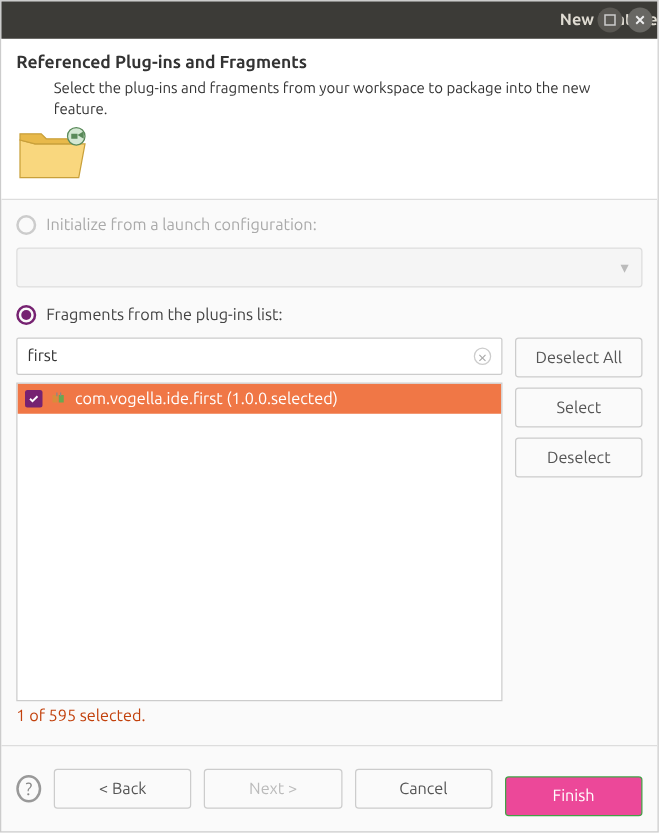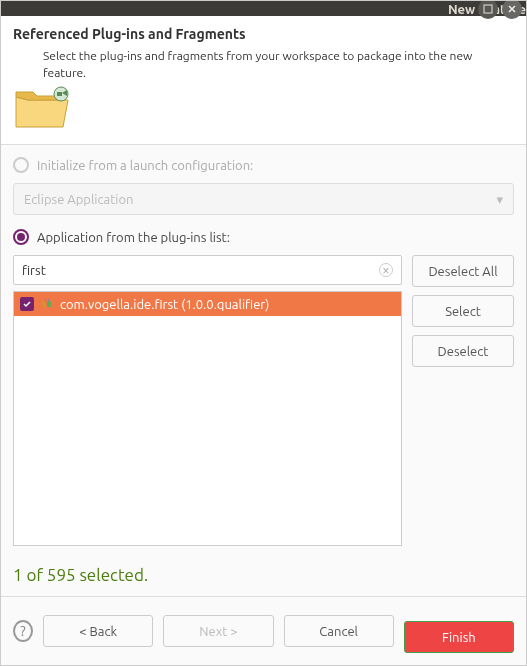--- a/index.html
+++ b/index.html
@@ -41,27 +41,27 @@
     .clear-btn { color: #aaa; cursor: pointer; font-size: 14px; border: 1px solid #ccc; border-radius: 50%; width: 14px; height: 14px; display: flex; align-items: center; justify-content: center; line-height: 1; }
     
     .list { border: 1px solid #ccc; background: #fff; height: 255px; overflow: auto; }
     .list-item { background: #f07746; color: #fff; height: 24px; display: flex; align-items: center; padding: 0 6px; gap: 6px; font-size: 13px; }
     .checkbox { width: 14px; height: 14px; background: #762271; border-radius: 2px; display: flex; align-items: center; justify-content: center; flex-shrink: 0; }
     .checkbox svg { width: 10px; height: 10px; }
     .plugin-icon { width: 14px; height: 14px; flex-shrink: 0; }
     
     .side-btn { width: 102px; height: 32px; border: 1px solid #ccc; background: #fafafa; color: #555; font-size: 13px; border-radius: 3px; cursor: pointer; }
     
-    .status { font-size: 17px; color: #4d7c0f; margin-top: 19px; }
+    .status { font-size: 13px; color: #c2410c; margin-top: 5px; }
     
     .footer { border-top: 1px solid #ddd; padding: 12px; display: flex; align-items: center; gap: 10px; }
     .help-btn { width: 22px; height: 22px; border: 2px solid #999; border-radius: 50%; display: flex; align-items: center; justify-content: center; color: #888; font-size: 14px; cursor: pointer; margin-right: auto; }
     .nav-btn { width: 123px; height: 32px; border: 1px solid #ccc; background: #fafafa; color: #555; font-size: 13px; border-radius: 3px; cursor: pointer; }
     .nav-btn.disabled { color: #bbb; }
-    .nav-btn.primary { background: #ef4444; color: #fff; border-color: #43a047; margin-top: 12px; }
+    .nav-btn.primary { background: #ec4899; color: #fff; border-color: #43a047; margin-top: 12px; }
   </style>
 </head>
 <body>
 
 <div class="titlebar">
   <span class="title">New Feature</span>
   <div class="titlebar-buttons">
     <div class="tb-btn tb-max">
       <svg viewBox="0 0 10 10">
           <rect x="1" y="1" width="8" height="8" fill="none" stroke="#ccc" stroke-width="1.2"></rect>
@@ -92,27 +92,26 @@
 </div>
 
 <div class="content">
 
   <div class="radio-row">
     <div class="radio disabled"></div>
     <span class="radio-label disabled">Initialize from a launch configuration:</span>
   </div>
 
   <div class="combo">
-    <span>Eclipse Application</span>
     <span class="combo-arrow">▾</span>
   </div>
 
   <div class="radio-row">
     <div class="radio selected"></div>
-    <span class="radio-label">Application from the plug-ins list:</span>
+    <span class="radio-label">Fragments from the plug-ins list:</span>
   </div>
 
   <div class="plugins-row">
     <div class="plugins-left">
       <div class="filter-box">
         <input class="filter-input" value="first" style="">
         <span class="clear-btn">×</span>
       </div>
       <div class="list">
         <div class="list-item">
@@ -122,21 +121,21 @@
               </svg>
           </div>
           <span class="plugin-icon">
             <svg viewBox="0 0 14 14">
                 <rect x="2" y="4" width="4" height="6" fill="#d98c3a"></rect>
                 <rect x="7" y="4" width="4" height="6" fill="#6aa84f"></rect>
                 <rect x="5" y="2" width="1" height="3" fill="#888"></rect>
                 <rect x="8" y="2" width="1" height="3" fill="#888"></rect>
               </svg>
           </span>
-          <span>com.vogella.ide.first (1.0.0.qualifier)</span>
+          <span>com.vogella.ide.first (1.0.0.selected)</span>
         </div>
       </div>
       <div class="status">1 of 595 selected.</div>
     </div>
     <div class="plugins-right">
       <button class="side-btn">Deselect All</button>
       <button class="side-btn">Select</button>
       <button class="side-btn">Deselect</button>
     </div>
   </div>

